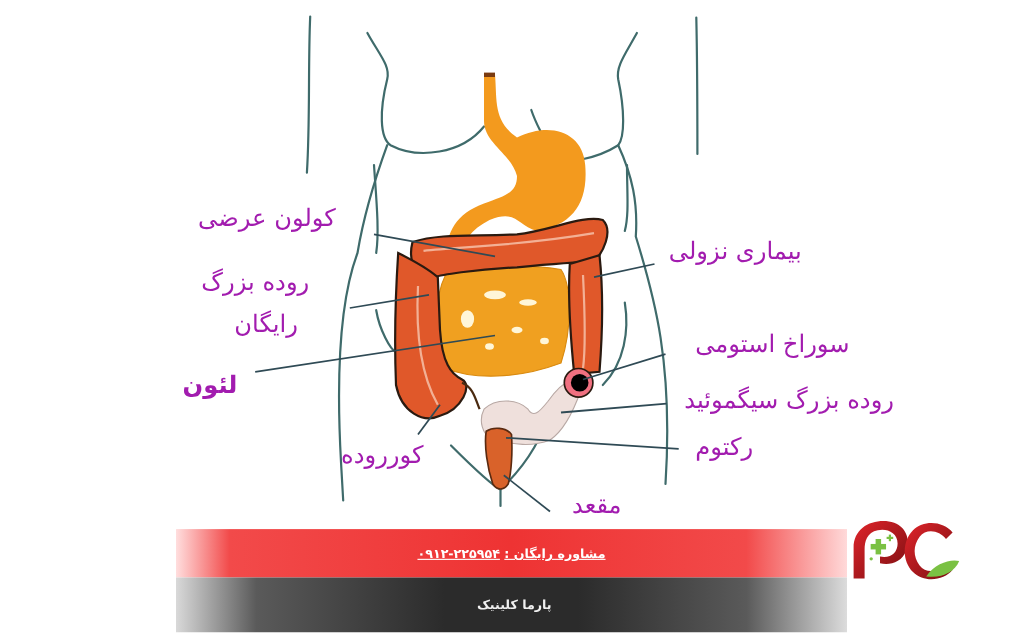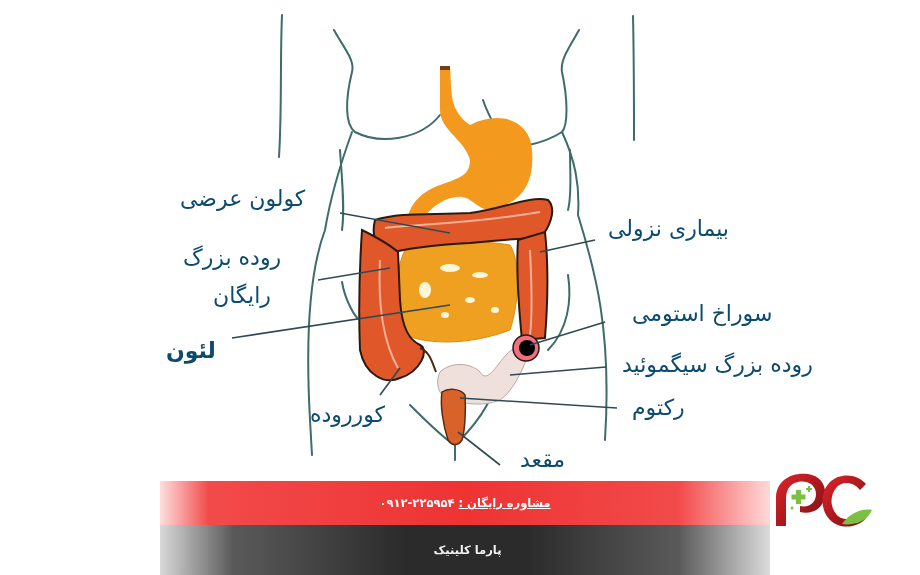--- a/index.html
+++ b/index.html
@@ -1,30 +1,30 @@
 <!DOCTYPE html>
 <html><head>
 <meta charset="utf-8">
 <style>
   html, body { margin: 0; padding: 0; background: #ffffff; }
   body { width: 920px; height: 575px; position: relative; overflow: hidden; font-family: "DejaVu Sans", sans-serif; }
   .canvas { position: absolute; left: 0; top: 0; width: 920px; height: 575px; }
   .label {
     position: absolute; direction: rtl; white-space: nowrap;
-    font-family: "DejaVu Sans", sans-serif; font-size: 22px; color: #0c4a6e;
+    font-family: "DejaVu Sans", sans-serif; font-size: 22px; color: #a21caf;
     letter-spacing: 1px;
   }
   .bar-red {
     position: absolute; left: 160px; top: 481px; width: 610px; height: 44px;
     background: linear-gradient(90deg, rgba(255,200,200,0.6) 0%, #f24a4a 8%, #ee3333 50%, #f24a4a 85%, rgba(255,180,180,0.5) 100%);
     display: flex; align-items: center; justify-content: center; direction: rtl;
     color: #fff; font-family: "DejaVu Sans", sans-serif; font-size: 11.5px; font-weight: bold;
   }
   .bar-red .topic { margin-left: 20px; }
-  .bar-red .phone { margin-right: 0; }
+  .bar-red .phone { margin-right: 0; text-decoration: underline; }
   .bar-dark {
     position: absolute; left: 160px; top: 525px; width: 610px; height: 50px;
     background: linear-gradient(90deg, #d9d9d9 0%, #5a5a5a 12%, #2b2b2b 40%, #2b2b2b 60%, #5a5a5a 85%, #dcdcdc 100%);
     display: flex; align-items: center; justify-content: center; direction: rtl;
     color: #f0f0f0; font-family: "DejaVu Sans", sans-serif; font-size: 11.5px;
   }
   .bar-dark .brand { font-weight: bold; margin-left: 5px; }
   .logo { position: absolute; left: 770px; top: 468px; width: 105px; height: 62px; }
 </style>
 </head>

